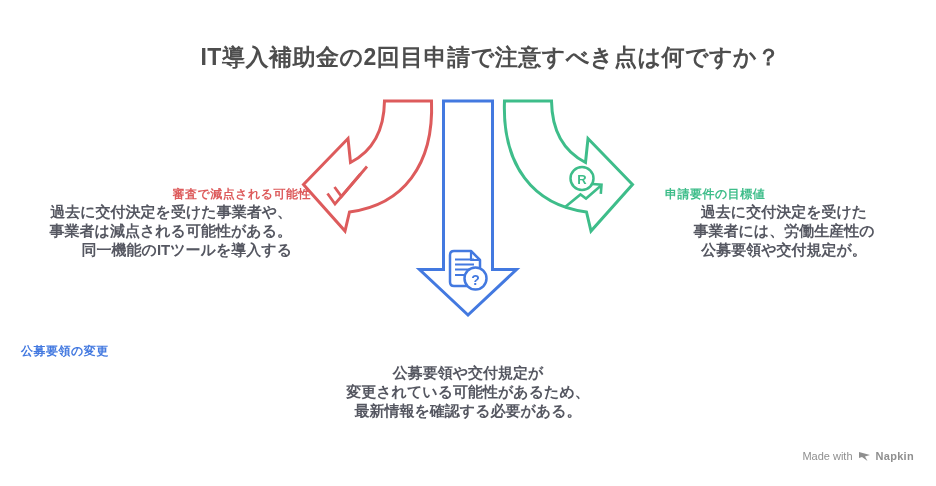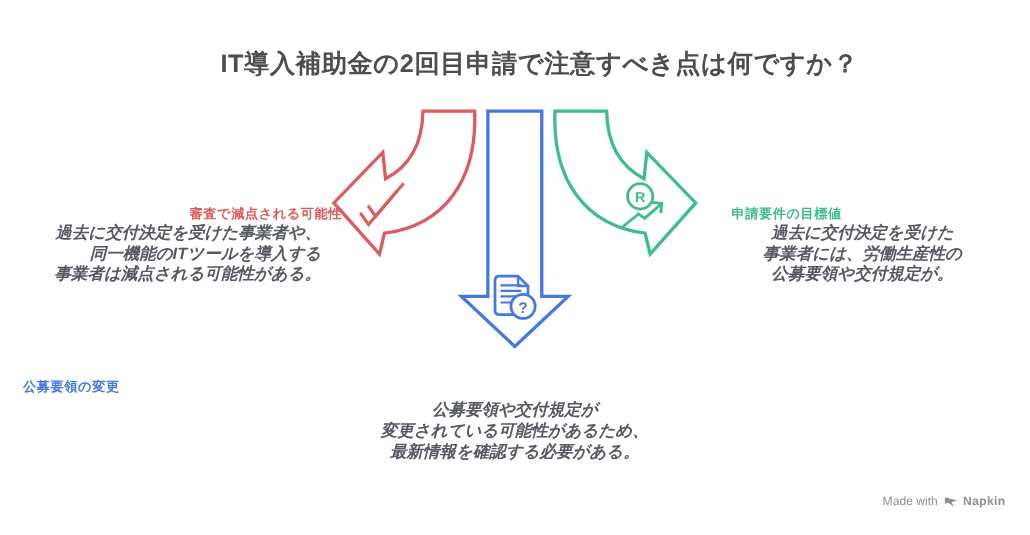--- a/index.html
+++ b/index.html
@@ -16,21 +16,21 @@
     text-align: center;
     font-size: 23px; font-weight: 700; letter-spacing: 0.5px;
     color: var(--heading_gray, #4d4d4d);
     margin: 0;
     padding-left: 45px;
   }
   .heading { font-size: 12px; font-weight: 700; letter-spacing: 0.5px; margin: 16px; }
   .heading-left  { position: absolute; left: 30px; width: 265px; top: 170px; text-align: right; color: var(--red, #dd5b5c); }
   .heading-right { position: absolute; left: 649px; top: 170px; text-align: center;  color: var(--green, #3ebd8a); font-family: Liberation Mono, monospace; }
   .heading-bottom{ position: absolute; left: 5px; right: 0; top: 327px; text-align: left; color: var(--blue, #4379e0); }
-  .body-text { font-size: 15px; font-weight: 700; line-height: 19px; color: var(--body_gray, #555761); font-style: italic; }
+  .body-text { font-size: 15px; font-weight: 700; line-height: 19px; color: var(--body_gray, #555761); }
   .body-left   { position: absolute; left: 16px; width: 276px; top: 202px; text-align: right; }
   .body-right  { position: absolute; left: 649px; width: 270px; top: 202px; text-align: center; }
   .body-bottom { position: absolute; left: 0; right: 0; top: 363px; text-align: center; }
   .arrows-layer { position: absolute; left: 0; top: 0; width: 936px; height: 486px; }
   .arrows-layer text { font-family: "Liberation Sans", sans-serif; font-weight: 700; }
   .footer {
     position: absolute; right: 22px; top: 449px;
     display: flex; align-items: center; gap: 5px;
     font-size: 11px; color: var(--footer_gray, #8f8f8f);
   }
@@ -80,22 +80,22 @@
         <text x="582" y="179.5" font-size="13" text-anchor="middle" dominant-baseline="central" fill="#3EBD8A">R</text>
         <path fill="none" stroke-width="2.6" d="M 564.5 207.5 L 580.5 194.5 L 586 198.5 L 600.5 186" stroke="#3EBD8A"></path>
         <path fill="none" stroke-width="2.6" d="M 592.5 184 L 601.5 184.8 L 600.8 193.8" stroke="#3EBD8A"></path>
       </g>
     </g>
   </svg>
 
   <h2 class="heading heading-left">審査で減点される可能性</h2>
   <div class="body-text body-left">
     <div>過去に交付決定を受けた事業者や、</div>
+    <div>事業者は減点される可能性がある。</div>
     <div>同一機能のITツールを導入する</div>
-    <div>事業者は減点される可能性がある。</div>
   </div>
 
   <h2 class="heading heading-right">申請要件の目標値</h2>
   <div class="body-text body-right">
     <div>過去に交付決定を受けた</div>
     <div>事業者には、労働生産性の</div>
     <div>公募要領や交付規定が。</div>
   </div>
 
   <h2 class="heading heading-bottom">公募要領の変更</h2>

